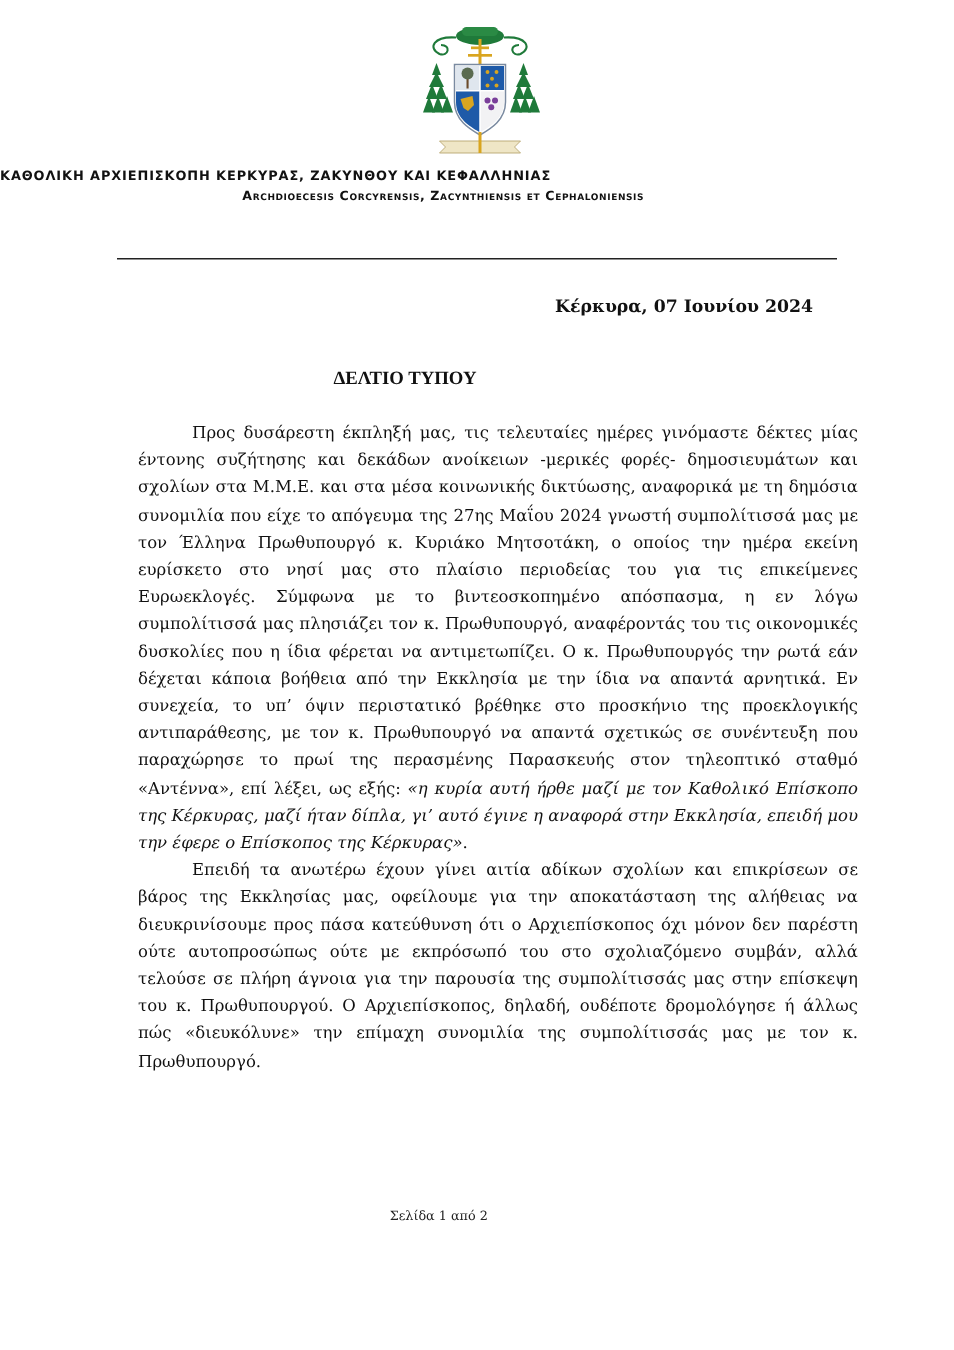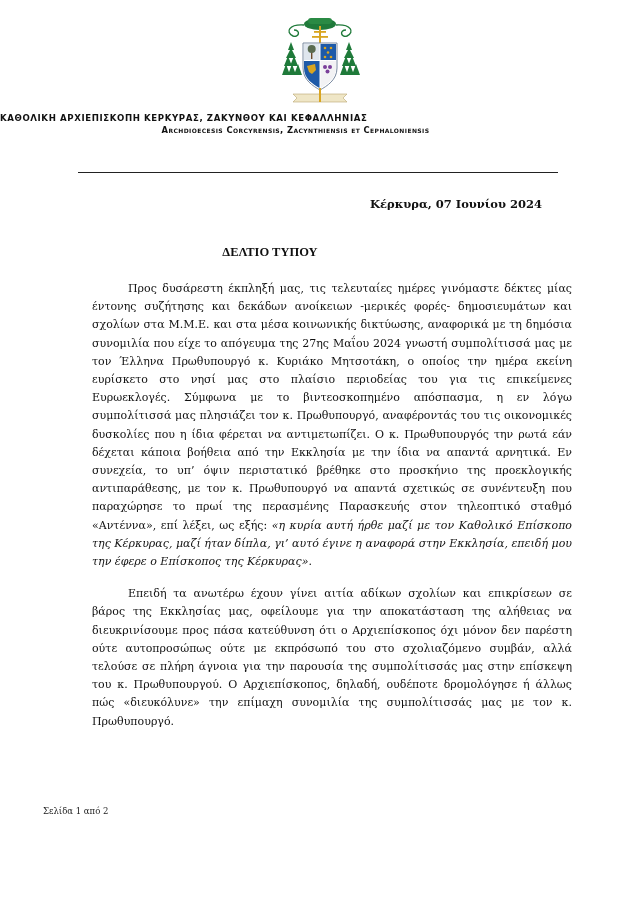--- a/index.html
+++ b/index.html
@@ -11,24 +11,24 @@
     .hdr-la { position: absolute; top: 125px; left: 0; width: 591px; text-align: center;
       font-family: "DejaVu Sans", sans-serif; font-weight: bold; font-size: 8.4px; letter-spacing: 0.4px; color: #111;
       font-variant: small-caps; }
     .rule { position: absolute; top: 172px; left: 78px; width: 480px; height: 0; border-top: 1.4px solid #222; }
     .date { position: absolute; top: 197px; right: 94px; font-family: "DejaVu Serif", serif; font-weight: bold; font-size: 11.5px; color: #111; margin-left: 44px; }
     .title { position: absolute; top: 245px; left: 0; width: 508px; text-align: center;
       font-family: "Liberation Serif", serif; font-weight: bold; font-size: 12.5px; color: #111; margin-left: 16px; }
     .body { position: absolute; top: 280px; left: 92px; width: 480px;
       font-family: "DejaVu Serif", serif; font-size: 11px; line-height: 18.2px; text-align: justify; color: #111; }
     .body p { margin: 0; text-indent: 36px; }
-    .body p + p { margin-top: 14px; }
+    .body p + p { }
     .quote { font-style: italic; }
-    .footer { position: absolute; top: 806px; left: 0; width: 585px; text-align: left;
-      font-family: "DejaVu Serif", serif; font-size: 8.5px; color: #222; padding-left: 43px; }
+    .footer { position: absolute; top: 806px; left: 0; width: 585px; text-align: center;
+      font-family: "DejaVu Serif", serif; font-size: 8.5px; color: #222; }
   </style>
 </head>
 <body>
 
 <div class="page">
 
   <svg class="crest" viewBox="0 0 82 96">
 
     <ellipse cx="41" cy="14" rx="16" ry="6" fill="#1f7a3a"></ellipse>
     <rect x="29" y="8" width="24" height="6" rx="3" fill="#2a8a44"></rect>

